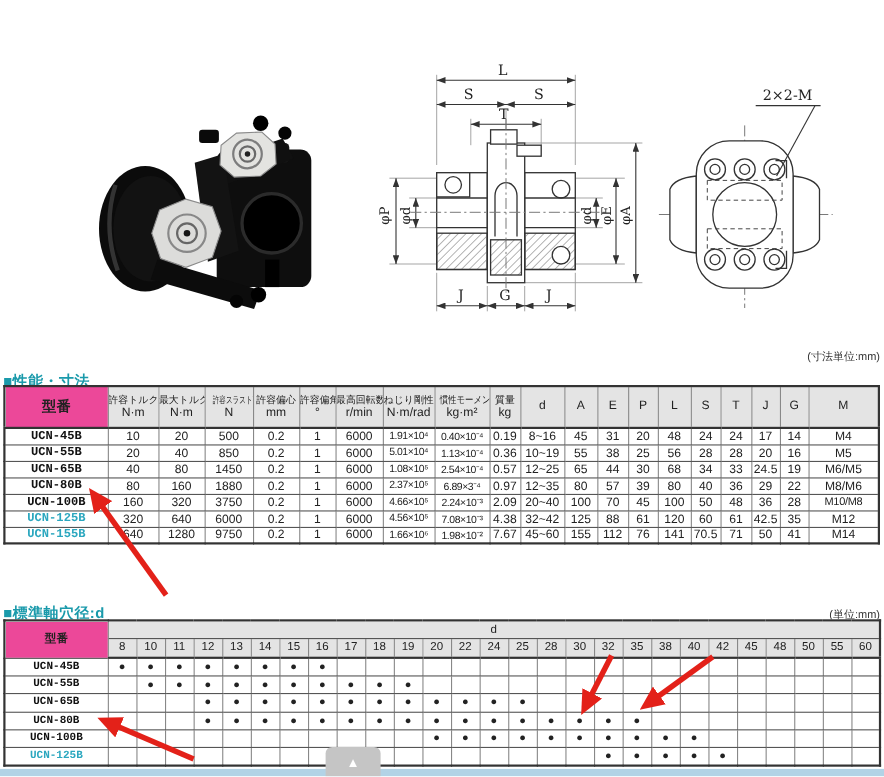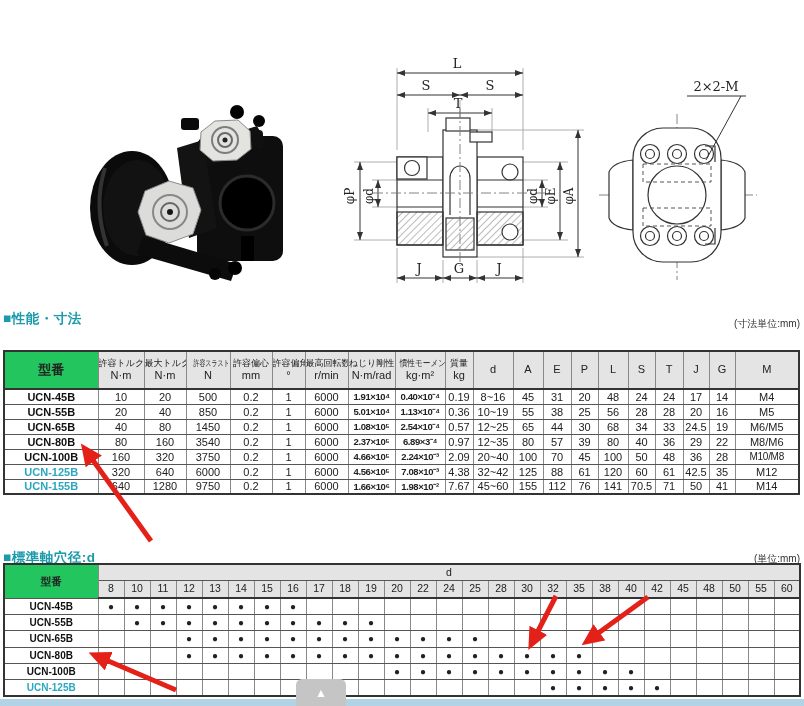--- a/index.html
+++ b/index.html
@@ -6,28 +6,28 @@
   body{width:804px;height:706px;overflow:hidden;font-family:"Liberation Sans",sans-serif;}
   .stage{position:relative;width:804px;height:706px;background:#fff;overflow:hidden;}
 
   .section-title{position:absolute;left:3px;color:#1a9aab;font-weight:bold;font-size:13.5px;letter-spacing:0.5px;}
   .unit-note{position:absolute;right:4px;font-size:10px;color:#333;}
 
   table{border-collapse:collapse;table-layout:fixed;position:absolute;background:#fff;border:2px solid #333;}
   th,td{border:1px solid #888;border-top:1px solid #555;border-bottom:1px solid #555;
         text-align:center;vertical-align:middle;padding:0;overflow:hidden;white-space:nowrap;color:#222;}
   thead th{background:#e4e4e4;font-weight:normal;font-size:9px;line-height:1.2;border-bottom:2px solid #333;}
-  th.model-h{background:#22c55e;font-size:13px;font-weight:bold;}
-  td.model{font-weight:bold;font-size:12.5px;color:#111;}
+  th.model-h{background:#ec4899;font-size:13px;font-weight:bold;}
+  td.model{font-weight:bold;font-size:12.5px;color:#111;font-family:Liberation Mono, monospace;}
   td.model.link{color:#2ba7bf;}
   #spec-table{left:3px;top:350px;width:797px;}
   #spec-table tbody tr{height:15px;}
   #spec-table thead tr{height:38px;}
   #spec-table td{font-size:11px;}
-  #spec-table td.sci{font-size:9.5px;letter-spacing:-0.4px;font-weight:bold;}
+  #spec-table td.sci{font-size:9.5px;letter-spacing:-0.4px;}
   #spec-table td.msmall{font-size:10px;letter-spacing:-0.3px;}
   .squeeze{transform:scaleX(0.85);transform-origin:center;}
   .squeeze2{transform:scaleX(0.7);transform-origin:center;font-size:8.5px;}
   .unit-line{font-size:11px;}
 
   #bore-table{left:3px;top:563px;width:796px;}
   #bore-table thead tr.d-row{height:16px;}
   #bore-table thead tr.num-row{height:18px;}
   #bore-table thead tr.num-row th{font-size:10.5px;border-bottom:2px solid #333;}
   #bore-table thead tr.d-row th{font-size:10.5px;border-bottom:1px solid #555;}
@@ -191,21 +191,21 @@
     </g>
     <g stroke="#444" stroke-width="0.9" stroke-dasharray="4 3" fill="none">
       <rect x="50" y="106" width="68" height="18"></rect>
       <rect x="50" y="150" width="68" height="18"></rect>
     </g>
     <line x1="94" y1="38" x2="153" y2="38" stroke="#333" stroke-width="1"></line>
     <line x1="148" y1="38" x2="113" y2="102" stroke="#333" stroke-width="1"></line>
     <text x="123" y="33" text-anchor="middle" font-size="13">2×2-M</text>
   </svg>
 
-  <div class="section-title" style="top:310px;">■性能・寸法</div>
+  <div class="section-title" style="top:338px;text-decoration:underline;">■性能・寸法</div>
   <div class="unit-note" style="top:317px;">(寸法単位:mm)</div>
 
   <table id="spec-table">
     <colgroup>
         <col style="width: 94px;">
         <col style="width: 46px;">
         <col style="width: 42px;">
         <col style="width: 44px;">
         <col style="width: 42px;">
         <col style="width: 33px;">
@@ -359,21 +359,21 @@
           <td>34</td>
           <td>33</td>
           <td>24.5</td>
           <td>19</td>
           <td>M6/M5</td>
         </tr>
         <tr>
           <td class="model">UCN-80B</td>
           <td>80</td>
           <td>160</td>
-          <td>3540</td>
+          <td>1880</td>
           <td>0.2</td>
           <td>1</td>
           <td>6000</td>
           <td class="sci">2.37×10⁵</td>
           <td class="sci">6.89×3⁻⁴</td>
           <td>0.97</td>
           <td>12~35</td>
           <td>80</td>
           <td>57</td>
           <td>39</td>

